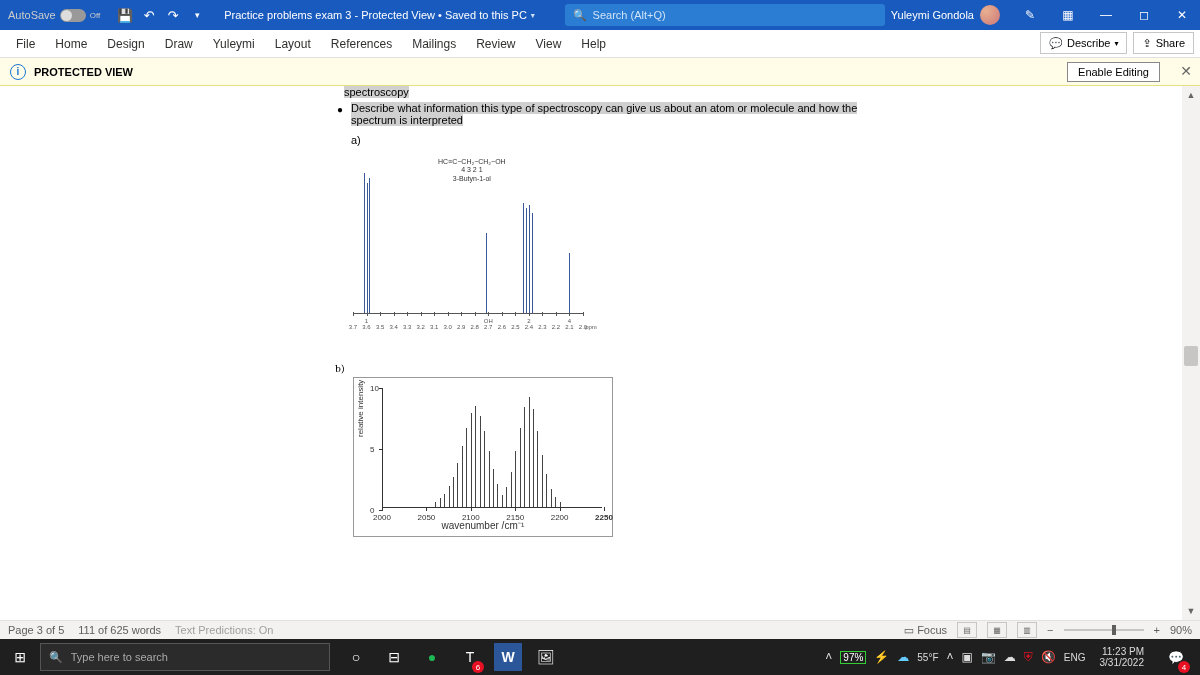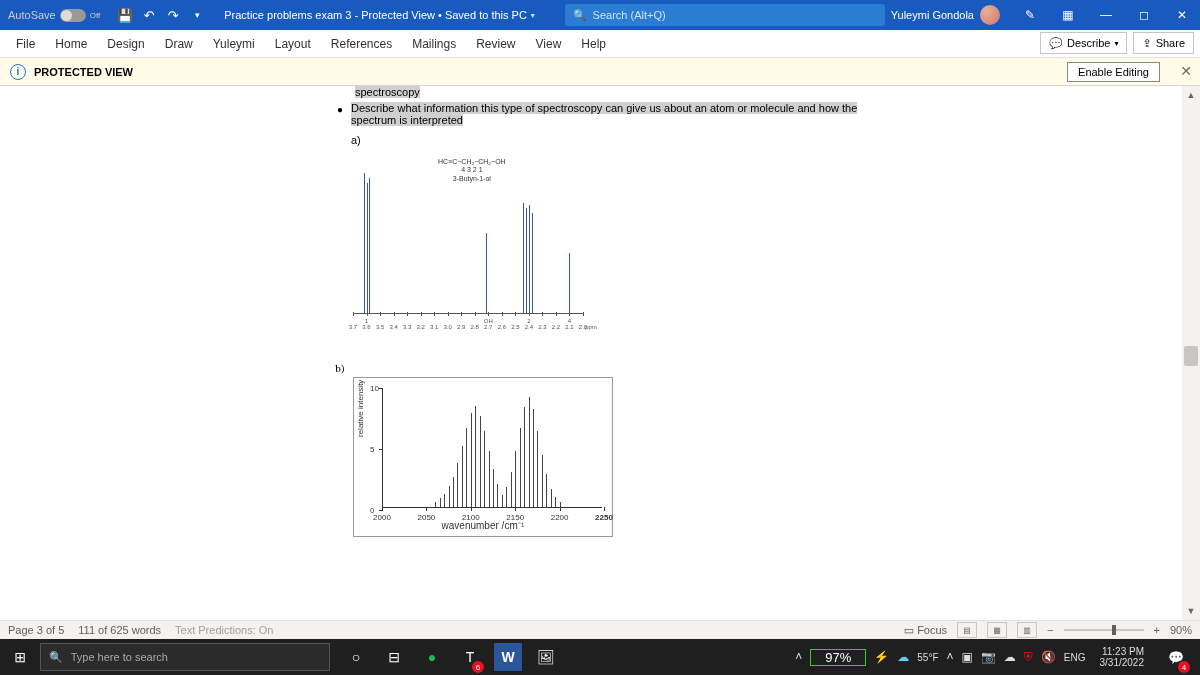--- a/index.html
+++ b/index.html
@@ -77,21 +77,21 @@
 .zoom-slider::after { content: ""; position: absolute; left: 60%; top: -4px; width: 4px; height: 10px; background: #605e5c; }
 
 
 .taskbar { position: absolute; bottom: 0; left: 0; right: 0; height: 36px; background: #1f1f1f; display: flex; align-items: center; color: #fff; font-size: 11px; }
 .start { width: 40px; height: 36px; display: flex; align-items: center; justify-content: center; font-size: 14px; cursor: pointer; }
 .tb-search { width: 290px; height: 28px; background: #2b2b2b; border: 1px solid #555; display: flex; align-items: center; padding: 0 8px; gap: 8px; color: #aaa; }
 .tb-icons { display: flex; align-items: center; gap: 2px; margin-left: 8px; }
 .tb-icon { width: 36px; height: 36px; display: flex; align-items: center; justify-content: center; cursor: pointer; font-size: 14px; position: relative; }
 .badge { position: absolute; bottom: 2px; right: 4px; background: #e81123; color: #fff; font-size: 8px; width: 12px; height: 12px; border-radius: 50%; display: flex; align-items: center; justify-content: center; }
 .tray { margin-left: auto; display: flex; align-items: center; gap: 8px; padding: 0 6px; font-size: 10px; color: #ddd; }
-.battery-box { border: 1px solid #3c3; padding: 0 14px; font-size: 13px; color: #fff; }
+.battery-box { border: 1px solid #3c3; padding: 0 2px; font-size: 10px; color: #fff; }
 .clock { text-align: right; line-height: 1.1; padding: 0 6px; }
 .tray-icon { font-size: 12px; cursor: pointer; }
 </style>
 </head>
 <body>
 
 <div class="titlebar">
   <div class="autosave">
     <span>AutoSave</span>
     <div class="toggle"></div>
@@ -152,21 +152,21 @@
 <div class="pv-bar">
   <div class="pv-icon">i</div>
   <span class="pv-title">PROTECTED VIEW</span>
   <button class="enable-btn">Enable Editing</button>
   <span class="pv-close">✕</span>
 </div>
 
 <div class="doc-wrap">
   <div class="page">
     <div class="content">
-      <div style="margin-left:18px"><span class="hl">spectroscopy</span></div>
+      <div style="margin-left:7px"><span class="hl">spectroscopy</span></div>
       <div class="bullet-row">
         <span class="bullet">●</span>
         <div><span class="hl">Describe what information this type of spectroscopy can give us about an atom or molecule and how the spectrum is interpreted</span></div>
       </div>
       <div class="label-a">a)</div>
 
       <div class="chartA" id="chartA">
         <div class="chartA-title">
           <div>HC≡C−CH₂−CH₂−OH</div>
           <div>4   3    2     1</div>

